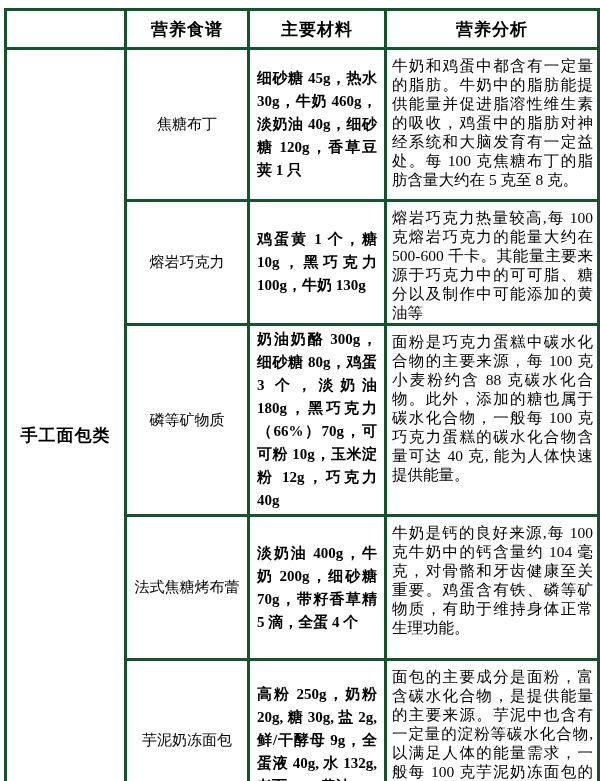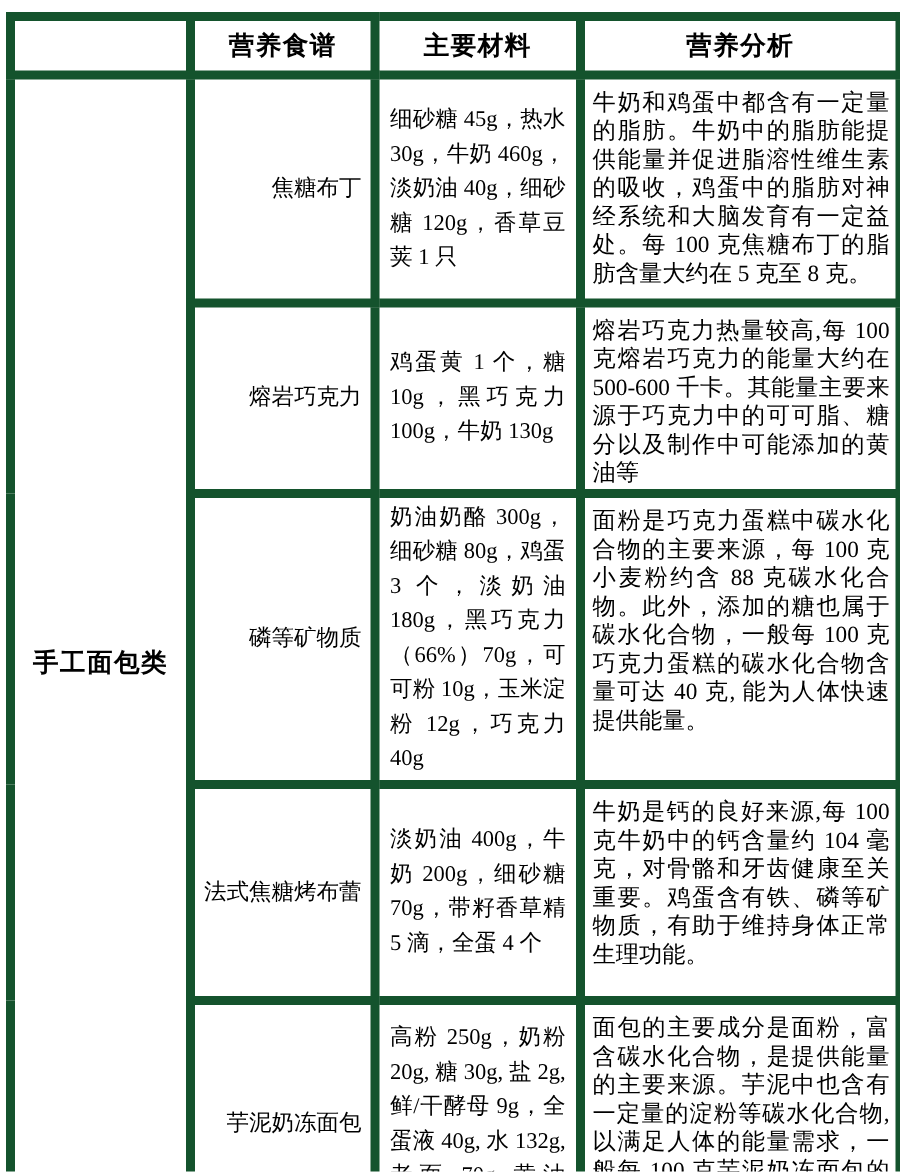--- a/index.html
+++ b/index.html
@@ -25,21 +25,21 @@
     border-collapse: collapse;
     table-layout: fixed;
     border: 2px solid #1a1a1a;
   }
   table.nutrition col.c1 { width: 120px; }
   table.nutrition col.c2 { width: 123px; }
   table.nutrition col.c3 { width: 137px; }
   table.nutrition col.c4 { width: 213px; }
   table.nutrition th,
   table.nutrition td {
-    border: 6px solid #14532d;
+    border: 3px solid #14532d;
     box-sizing: border-box;
     overflow: hidden;
   }
   tr.header-row { height: 39px; }
   tr.row-0 { height: 152px; }
   tr.row-1 { height: 124px; }
   tr.row-2 { height: 166px; }
   tr.row-3 { height: 144px; }
   tr.row-4 { height: 144px; }
   th.col-header {
@@ -51,32 +51,33 @@
   }
   td.category-cell {
     font-weight: bold;
     font-size: 17px;
     text-align: center;
     vertical-align: middle;
     letter-spacing: 1px;
   }
   td.recipe-cell {
     font-size: 15px;
-    text-align: right;
+    text-align: center;
     vertical-align: middle;
     padding: 2px 6px;
     line-height: 21px;
   }
   td.materials-cell {
     font-size: 15px;
     text-align: justify;
     text-justify: inter-character;
     vertical-align: middle;
     padding: 2px 7px;
     line-height: 23px;
+    font-weight: bold;
   }
   td.analysis-cell {
     font-size: 15.5px;
     text-align: justify;
     text-justify: inter-character;
     vertical-align: top;
     padding: 6px 4px 1px 5px;
     line-height: 19px;
   }
 </style>

